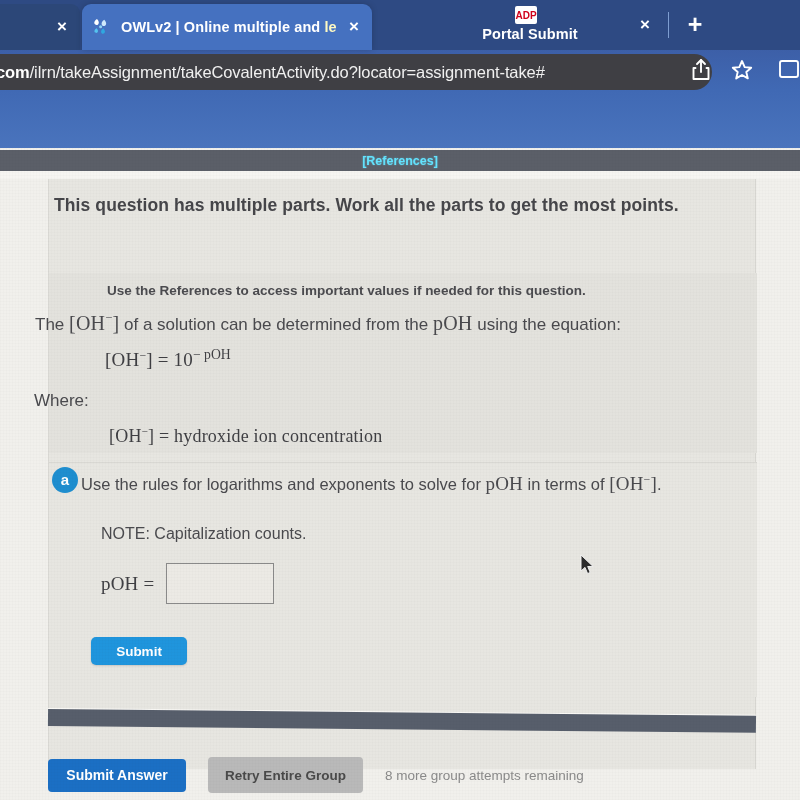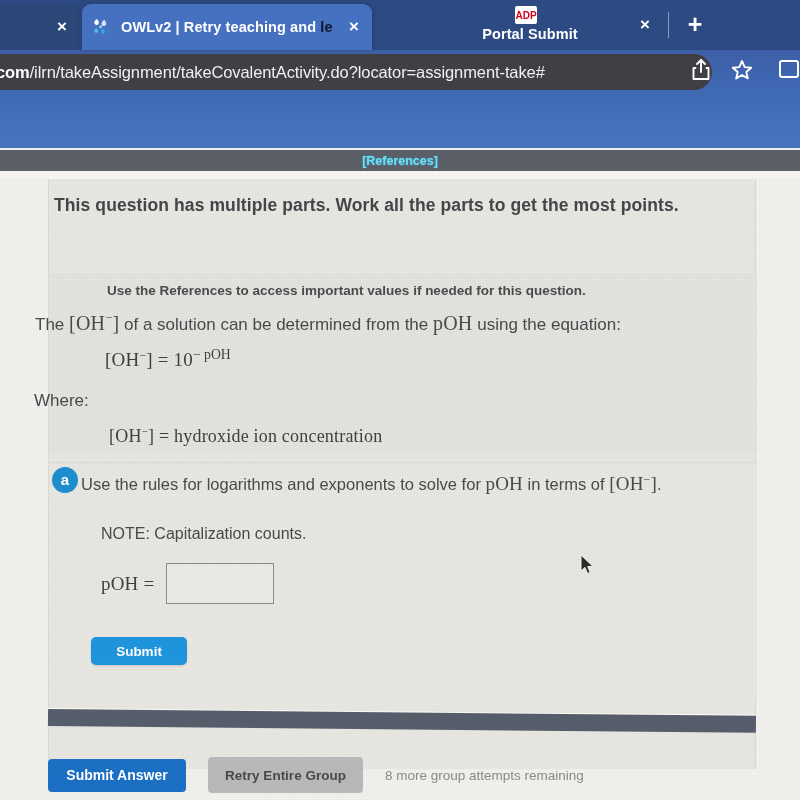--- a/index.html
+++ b/index.html
@@ -56,21 +56,21 @@
     margin-right: 9px;
     display: flex; align-items: center; justify-content: center;
   }
   .tab-title {
     font-size: 14.5px; font-weight: bold;
     color: #ffffff;
     white-space: nowrap; overflow: hidden;
     letter-spacing: .1px;
     flex: 1 1 auto;
   }
-  .tab-title .faded { color: #0f172a; text-align: right; }
+  .tab-title .faded { color: #fef9c3; text-align: right; }
   .tab-close {
     flex: 0 0 20px;
     width: 20px; height: 20px;
     color: #ffffff;
     font-size: 17px; font-weight: bold;
     line-height: 20px; text-align: center;
     margin-left: 6px;
   }
   .tab-x-standalone {
     position: absolute; top: 15px;
@@ -329,21 +329,21 @@
       <div class="tab tab-active">
         <span class="tab-favicon">
           <svg width="22" height="22" viewBox="0 0 22 22">
             <path d="M7 3 C9 5.2 9.4 7.2 8.1 8.4 C6.9 9.6 5 9.1 4.4 7.6 C3.9 6.2 4.9 4.3 7 3 Z" fill="#ffffff"></path>
             <path d="M14.3 3.8 C16.4 6.2 16.7 8.3 15.3 9.5 C14 10.6 12.2 10 11.7 8.5 C11.2 7 12.2 5.1 14.3 3.8 Z" fill="#cfe9fb"></path>
             <path d="M6.6 12.2 C8.2 14 8.4 15.6 7.4 16.5 C6.4 17.4 4.9 17 4.5 15.8 C4.1 14.7 4.9 13.2 6.6 12.2 Z" fill="#55c3ef"></path>
             <path d="M13.4 12.6 C15.2 14.5 15.4 16.2 14.3 17.2 C13.2 18.1 11.6 17.7 11.2 16.4 C10.8 15.2 11.6 13.6 13.4 12.6 Z" fill="#2fa8e0"></path>
             <circle cx="10.6" cy="10.7" r="1.5" fill="#8fd6f5"></circle>
           </svg>
         </span>
-        <span class="tab-title"><span>OWLv2 | Retry teaching and </span><span class="faded">le</span></span>
+        <span class="tab-title"><span>OWLv2 | Online multiple and </span><span class="faded">le</span></span>
         <span class="tab-close">×</span>
       </div>
 
       <div class="tab tab-inactive">
         <span class="tab-favicon">
           <svg width="22" height="18" viewBox="0 0 22 18">
             <rect x="0" y="0" width="22" height="18" rx="2" fill="#ffffff"></rect>
             <text x="11" y="13" font-family="Liberation Sans, sans-serif" font-size="10" font-weight="bold" fill="#d0021b" text-anchor="middle">ADP</text>
           </svg>
         </span>

